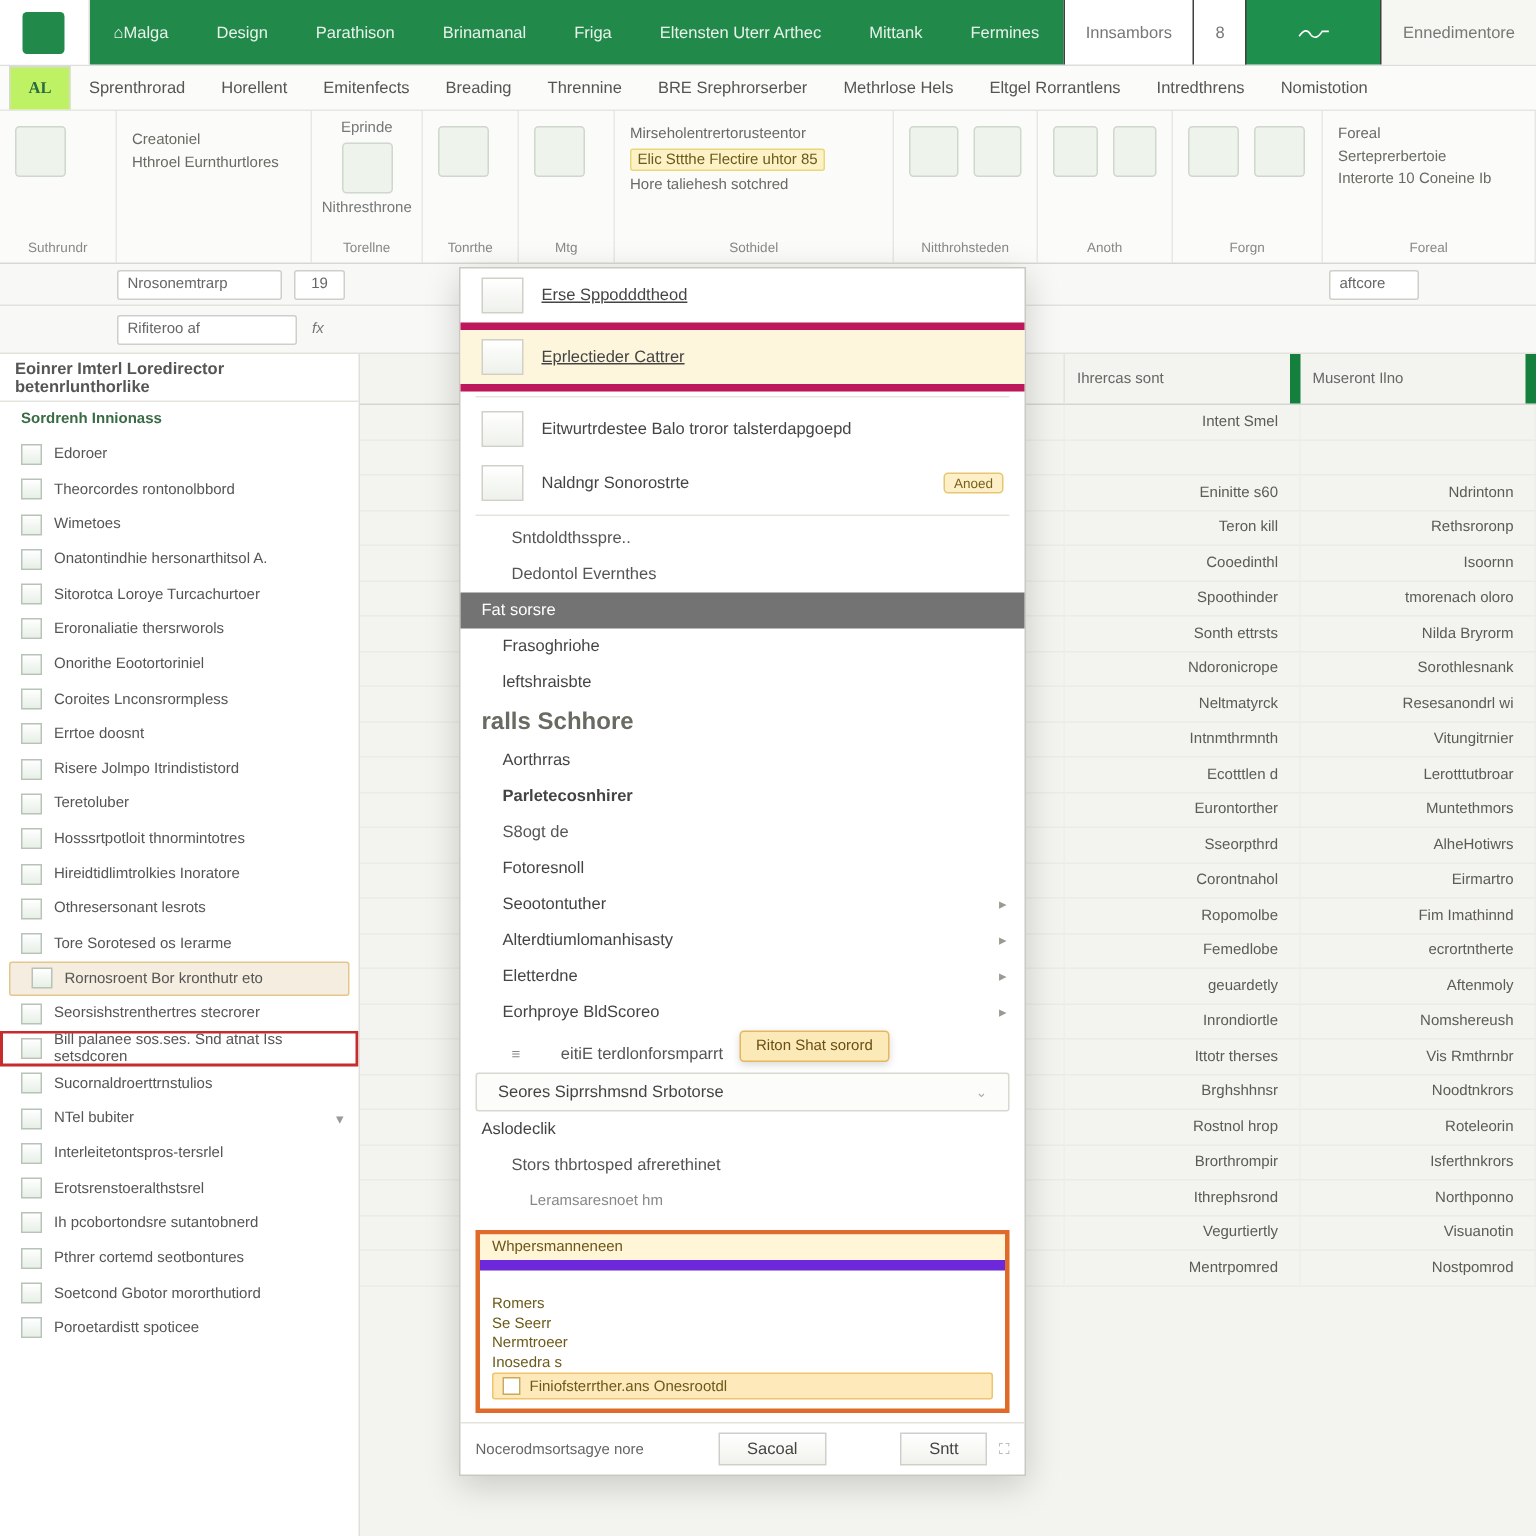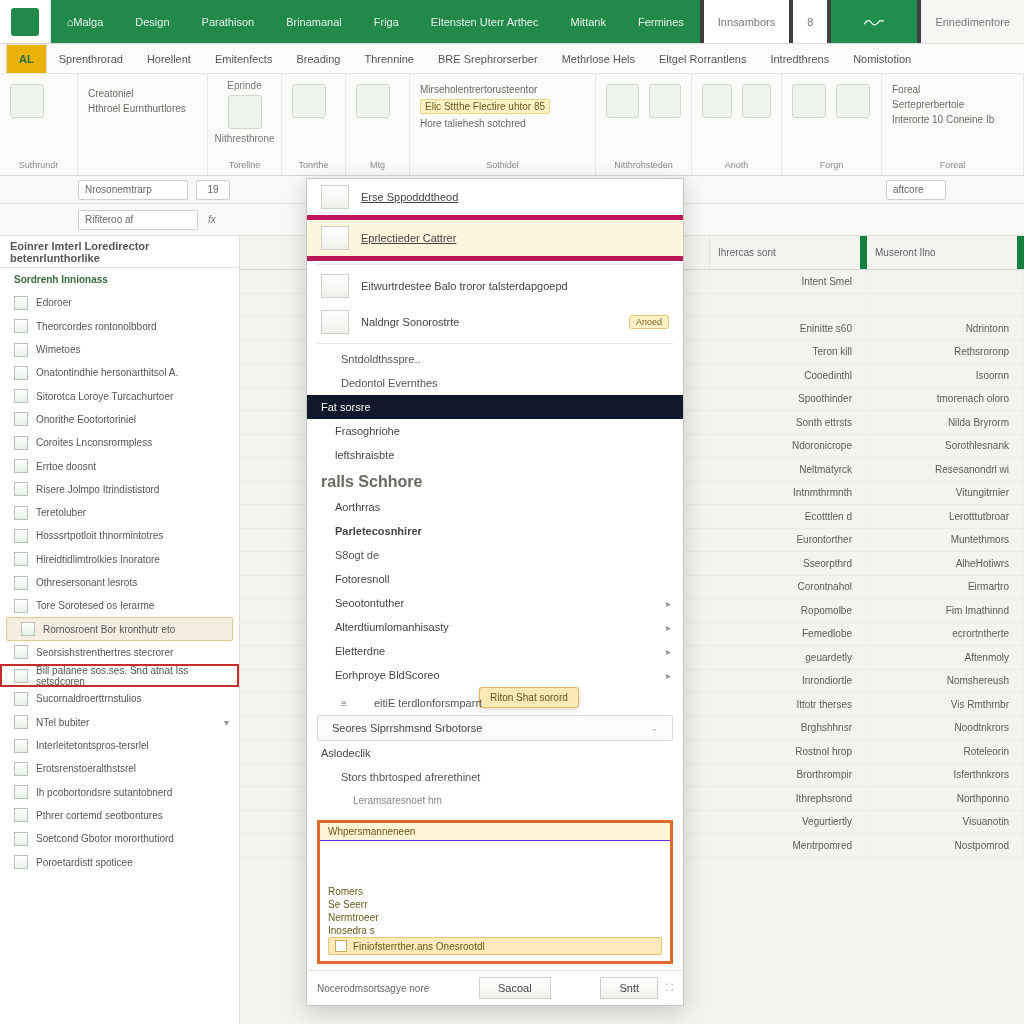--- a/index.html
+++ b/index.html
@@ -5,28 +5,28 @@
   * { margin:0; padding:0; box-sizing:border-box; font-family:"Segoe UI",Arial,sans-serif; }
   body { width:1024px; height:1024px; background:#f5f5f3; overflow:hidden; position:relative; }
 
   
   .appbar { height:44px; background:#fff; display:flex; align-items:stretch; border-bottom:1px solid #ddd; }
   .appbar .brand { width:104px; background:#fff; display:flex; align-items:center; justify-content:center; border-right:1px solid #ddd; }
   .appbar .brand .logo { width:28px; height:28px; background:#218a4a; border-radius:3px; }
   .appbar .green { flex:0 0 auto; display:flex; align-items:stretch; background:#218a4a; }
   .appbar .green .tab { padding:0 16px; display:flex; align-items:center; color:#e8f2ea; font-size:11px; cursor:pointer; }
   .appbar .right { margin-left:auto; display:flex; align-items:stretch; }
-  .appbar .right .seg { padding:0 14px; display:flex; align-items:center; font-size:11px; color:#777; border-left:4px solid #404040; }
+  .appbar .right .seg { padding:0 14px; display:flex; align-items:center; font-size:11px; color:#777; border-left:1px solid #404040; }
   .appbar .right .accent { background:#1f8f4e; color:#fff; width:90px; justify-content:center; }
   .appbar .right .ico { width:22px; height:14px; }
 
   
   .subtabs { height:30px; background:#fbfbf9; border-bottom:1px solid #e6e6e2; display:flex; align-items:stretch; padding-left:6px; }
   .subtabs .sub { padding:0 12px; font-size:11px; color:#555; display:flex; align-items:center; cursor:pointer; }
-  .subtabs .sub.active { background:#eab308; border:1px solid #d9d9d4; border-bottom:none; font-weight:600; color:#2a6b3f; }
+  .subtabs .sub.active { background:#bef264; border:1px solid #d9d9d4; border-bottom:none; font-weight:600; color:#2a6b3f;font-family:Liberation Serif, serif; }
 
   
   .ribbon { height:102px; background:#fbfbf9; border-bottom:1px solid #d8d8d2; display:flex; overflow:hidden; }
   .ribbon .grp { border-right:1px solid #e8e8e4; padding:4px 10px 2px; display:flex; flex-direction:column; justify-content:space-between; }
   .ribbon .grp .icons { display:flex; gap:10px; padding-top:6px; }
   .ribbon .bigico { width:34px; height:34px; background:#eef3ec; border:1px solid #cfd8cd; border-radius:3px; }
   .ribbon .grp .lbl { font-size:9px; color:#888; text-align:center; padding:3px 0; }
   .ribbon .stack { display:flex; flex-direction:column; gap:4px; font-size:10px; color:#6a6a64; }
   .ribbon .stack .line { display:flex; align-items:center; gap:6px; white-space:nowrap; }
   .ribbon .high { background:#fdf2c6; border:1px solid #e9d77a; border-radius:2px; padding:1px 4px; font-size:10px; color:#6b5a1a; }
@@ -56,30 +56,30 @@
   .grid .grow { height:23.5px; border-bottom:1px solid #ececE6; display:flex; }
   .grid .grow .c { flex:1; border-right:1px solid #efefe9; font-size:10px; color:#5c5c55; display:flex; align-items:center; padding-left:8px; overflow:hidden; white-space:nowrap; }
   .grid .grow .c.r { justify-content:flex-end; padding-right:14px; }
 
   
   .menu { position:absolute; left:306px; top:178px; width:378px; background:#fff; border:1px solid #c9c9c2; box-shadow:0 6px 22px rgba(0,0,0,.18); z-index:50; }
   .menu .mrow { display:flex; align-items:center; gap:12px; padding:6px 14px; font-size:11px; color:#444; cursor:pointer; position:relative; }
   .menu .mrow.iconed .mico { width:28px; height:24px; border:1px solid #cfd1c7; background:linear-gradient(#fff,#eef1eb); flex-shrink:0; }
   .menu .sep { height:1px; background:#e5e5df; margin:3px 10px; }
   .menu .mrow.indent { padding-left:34px; font-size:11px; color:#555; }
-  .menu .mrow.active { background:#0f172a; color:#fff; }
+  .menu .mrow.active { background:#737373; color:#fff; }
   .menu .mrow.sub2 { padding-left:28px; font-size:11px; }
   .menu .mrow .arrow { position:absolute; right:12px; color:#9a9a92; font-size:10px; }
   .menu .heading { padding:6px 14px 4px; font-size:16px; color:#6a6a62; font-weight:600; }
   .menu .mrow.hl .bubble { margin-left:auto; background:#fdf0c9; border:1px solid #e7c671; color:#7a5f18; font-size:9px; padding:1px 6px; border-radius:3px; }
   .menu .mrow.boxed { margin:0 10px; border:1px solid #d8d8d0; border-radius:2px; background:#fcfcfa; }
-  .menu .tooltip { position:absolute; left:172px; top:508px; background:#fce9b8; border:1px solid #e3b85f; color:#6a4f12; font-size:10px; padding:4px 10px; border-radius:3px; box-shadow:0 2px 6px rgba(0,0,0,.15); white-space:nowrap; }
+  .menu .tooltip { position:absolute; left:186px; top:508px; background:#fce9b8; border:1px solid #e3b85f; color:#6a4f12; font-size:10px; padding:4px 10px; border-radius:3px; box-shadow:0 2px 6px rgba(0,0,0,.15); white-space:nowrap; }
   .menu .callout { margin:8px 10px 6px; border:3px solid #e06a2a; background:#fff; padding:0; }
-  .menu .callout .ch { background:#fff6d8; border-bottom:1px solid #6d28d9; padding:3px 8px; font-size:10px; color:#6d5416; }
-  .menu .callout ul { list-style:none; padding:0 8px 6px;margin-top:44px; }
+  .menu .callout .ch { background:#fff6d8; border-bottom:7px solid #6d28d9; padding:3px 8px; font-size:10px; color:#6d5416; }
+  .menu .callout ul { list-style:none; padding:16px 8px 6px; }
   .menu .callout li { font-size:10px; color:#6b5a1a; padding:1px 0; }
   .menu .callout li.hi { background:#fde9ba; border:1px solid #efc46a; border-radius:2px; padding:2px 6px; display:flex; align-items:center; gap:6px; }
   .menu .callout li.hi .sqi { width:12px;height:12px;border:1px solid #c9a95a;background:#fff; }
   .menu .ftr { border-top:1px solid #e2e2da; padding:6px 10px; display:flex; align-items:center; gap:8px; font-size:10px; color:#666; }
   .menu .ftr .btn { margin-left:auto; border:1px solid #cfcfca; background:linear-gradient(#fff,#f1f1ec); padding:4px 18px; font-size:11px; color:#444; cursor:pointer; }
   .menu .mrow.top1 { border-bottom:5px solid #be185d;text-decoration:underline; }
   .menu .mrow.top1.hi { background:#fdf6dc; }
 
   .grid .colgap { width:470px; flex:0 0 470px; border-right:1px solid #e5e5df; }
   .grid .grow .colgap { border-right:1px solid #efefe9; }
@@ -236,20 +236,24 @@
         <div class="row">
           <span class="ic"></span>
           <span>Onatontindhie hersonarthitsol A.</span>
         </div>
         <div class="row">
           <span class="ic"></span>
           <span>Sitorotca Loroye  Turcachurtoer</span>
         </div>
         <div class="row">
           <span class="ic"></span>
+          <span>Eroronaliatie thersrworols</span>
+        </div>
+        <div class="row">
+          <span class="ic"></span>
           <span>Onorithe Eootortoriniel</span>
         </div>
         <div class="row">
           <span class="ic"></span>
           <span>Coroites Lnconsrormpless</span>
         </div>
         <div class="row">
           <span class="ic"></span>
           <span>Errtoe doosnt</span>
         </div>

